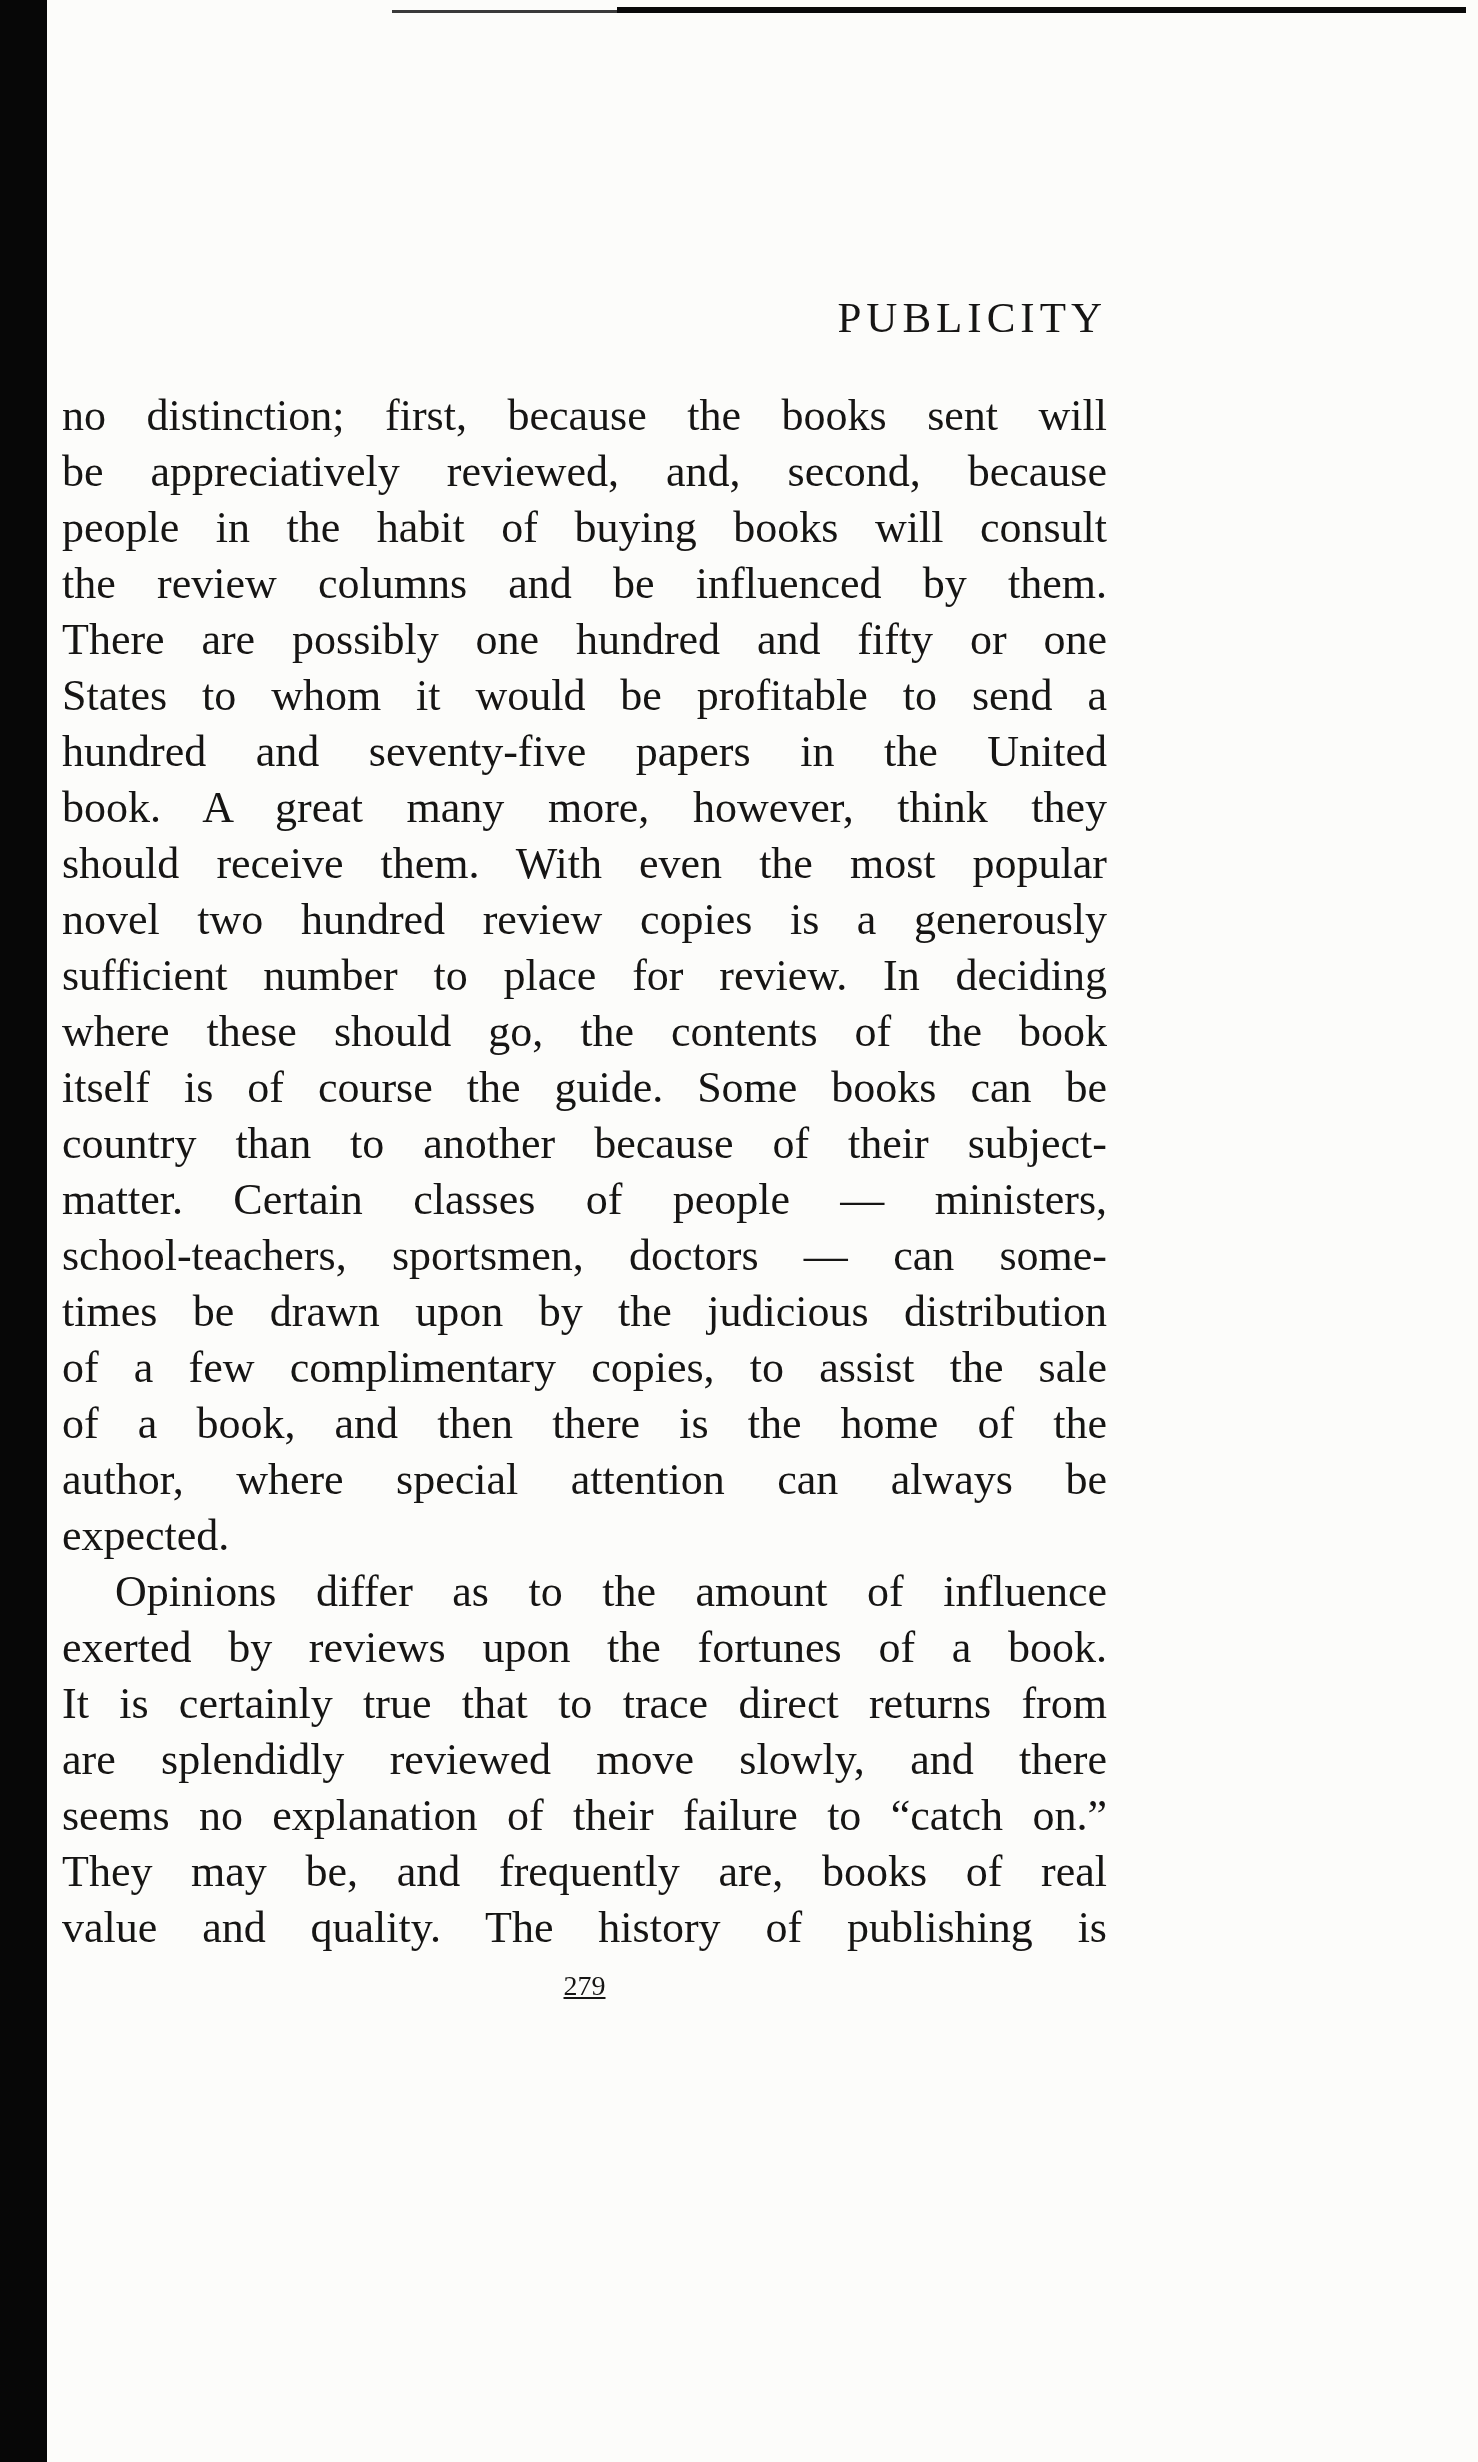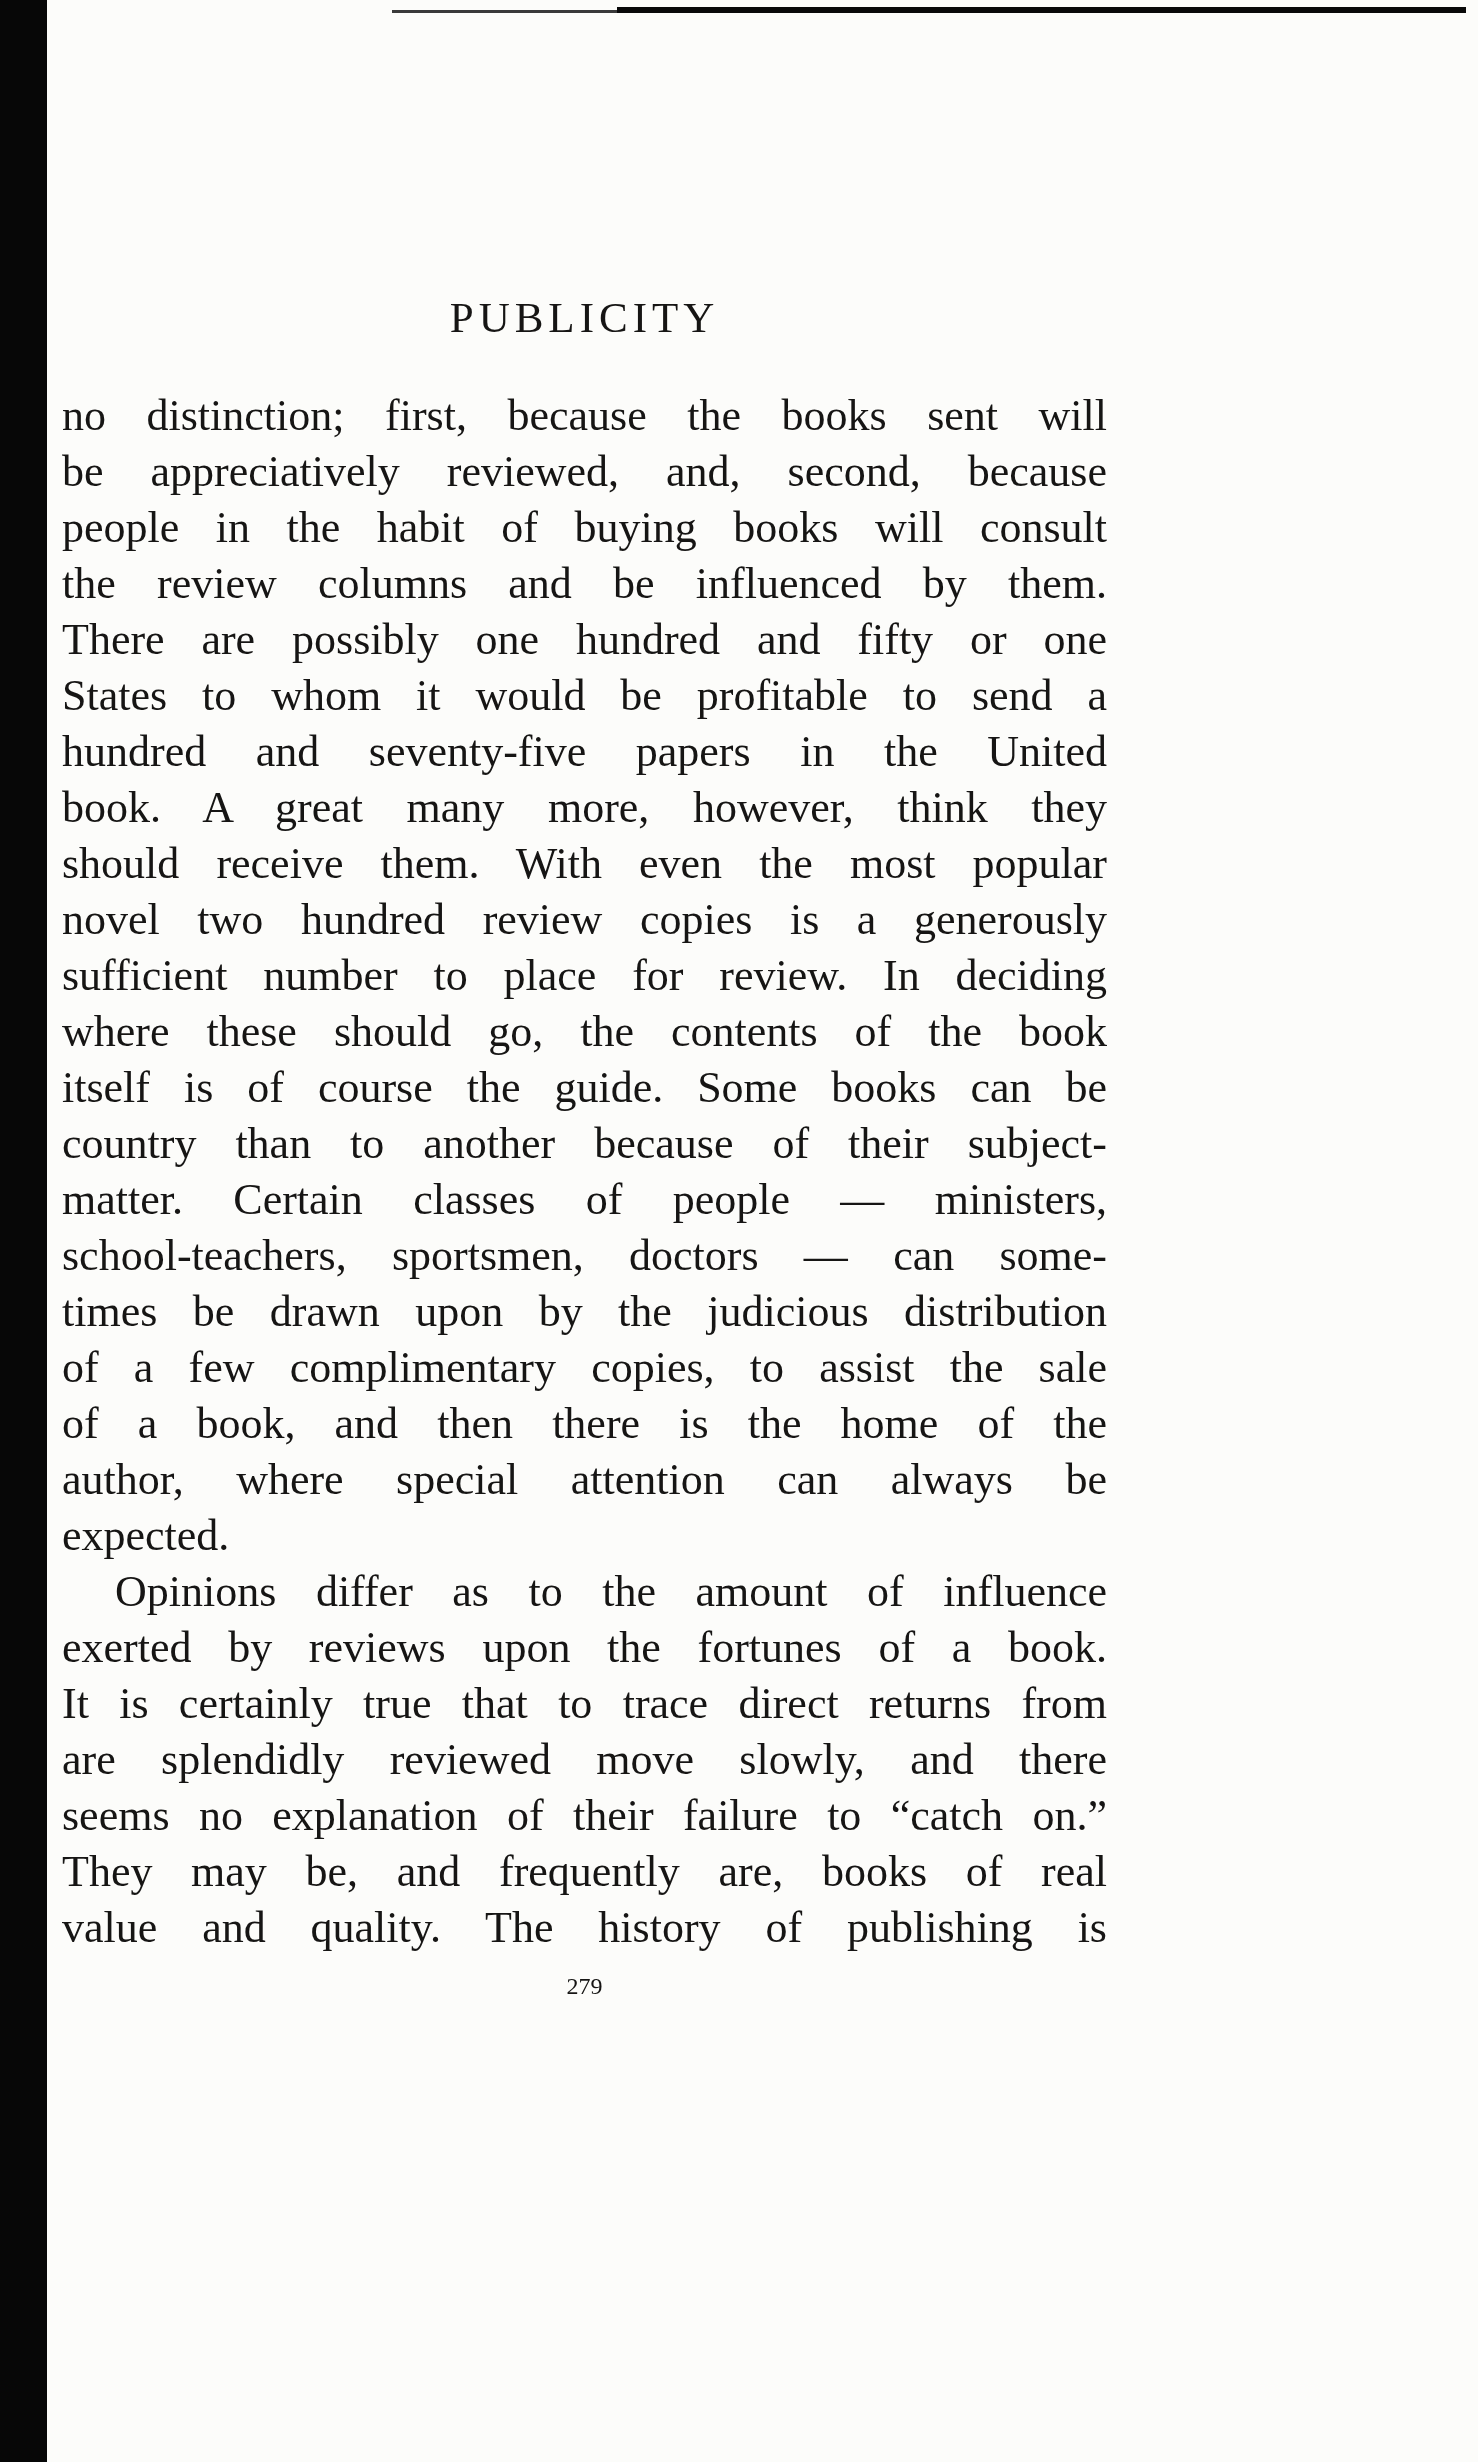--- a/index.html
+++ b/index.html
@@ -43,21 +43,21 @@
   }
 
   
   .text-block {
     position: absolute;
     left: 62px;
     top: 293px;
     width: 1045px;
   }
   .heading {
-    text-align: center;
+    text-align: right;
     font-size: 43px;
     line-height: 50px;
     letter-spacing: 5px;
     margin: 0 0 45px 0;
     font-weight: 400;
   }
   .line {
     font-size: 44px;
     line-height: 56px;
     height: 56px;
@@ -67,23 +67,24 @@
     word-spacing: 1.7px;
   }
   .line.para-end {
     text-align-last: left;
   }
   .line.indent {
     padding-left: 53px;
   }
   .page-number {
     text-align: center;
-    font-size: 24px;
+    font-size: 28px;
     line-height: 50px;
     margin-top: 5px;
+    text-decoration: underline;
   }
 </style>
 </head>
 <body>
 
 <div>
 
   <div class="left-bar"></div>
   <div class="top-rule-thin"></div>
   <div class="top-rule"></div>

